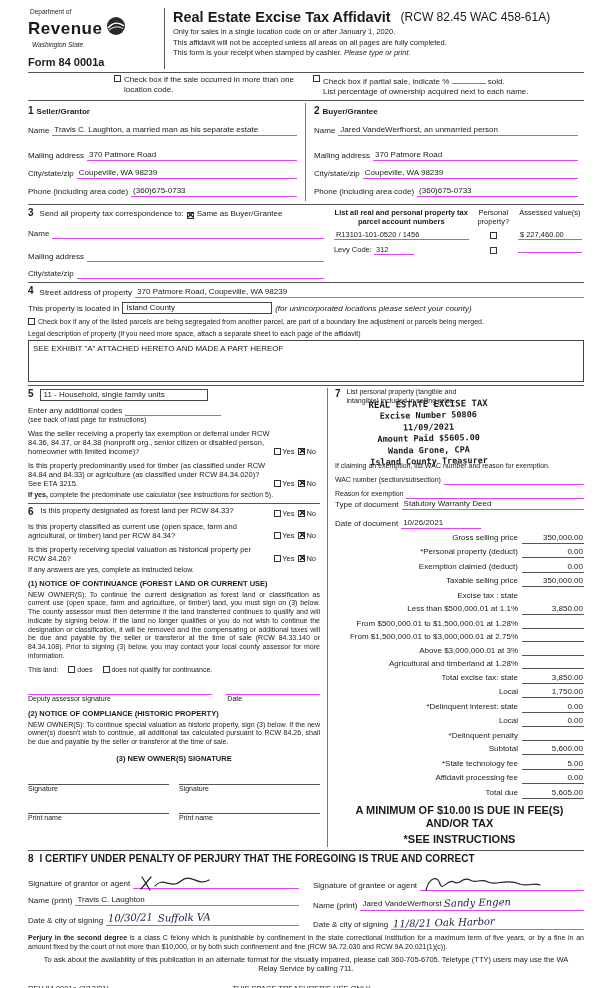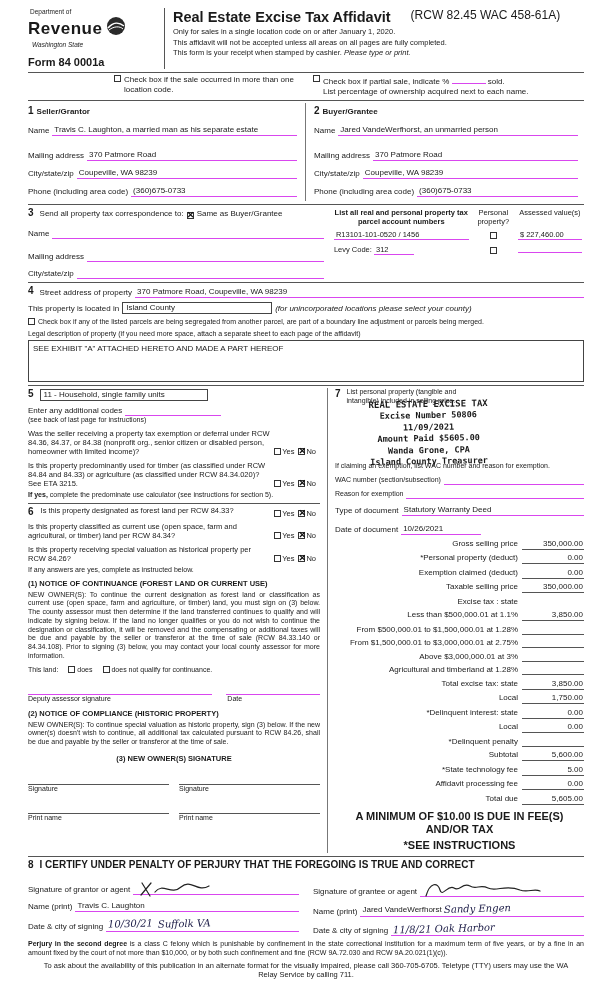--- a/index.html
+++ b/index.html
@@ -20,21 +20,21 @@
 .hand{font-family:"DejaVu Serif",serif;font-style:italic;font-size:10px;color:#20204a;white-space:nowrap;display:inline-block;transform:rotate(-1.5deg)}
 .yn{white-space:nowrap;flex:none;align-self:flex-end}
 
 .hdr{display:flex;gap:8px}
 .hdr-left{width:128px;flex:none}
 .deptof{font-size:6.5px;margin-left:2px}
 .agency{font-weight:700;font-size:17px;letter-spacing:.5px;display:flex;align-items:center;gap:4px}
 .wastate{font-size:6.5px;font-style:italic;margin-left:4px}
 .formno{font-weight:700;font-size:11px;margin-top:6px}
 .hdr-right{border-left:1px solid #555;padding-left:8px;flex:1}
-.titlerow{display:flex;align-items:flex-start;gap:20px}
+.titlerow{display:flex;align-items:center;gap:10px}
 .title{font-weight:700;font-size:14.5px}
 .rcw{font-size:12px}
 .note{font-size:7.5px;margin-top:1px}
 
 .cols2{display:flex}
 .cols2>.c{width:50%;padding:2px 6px 4px 0}
 .cols2>.c:first-child{border-right:1px solid #777;padding-right:8px}
 .cols2>.c:last-child{padding-left:8px}
 .fld{display:flex;align-items:flex-end;gap:3px;margin-top:7px}
 .sechead{display:flex;align-items:baseline}
@@ -342,21 +342,21 @@
         <div class="row" style="margin-top:5px">
             <span class="small">WAC number (section/subsection)</span>
             <span class="ul fill"></span>
           </div>
         <div class="row" style="margin-top:5px">
             <span class="small">Reason for exemption</span>
             <span class="ul fill"></span>
           </div>
       </div>
 
-      <div class="row" style="margin-top:6px">
+      <div class="row" style="">
           <span>Type of document</span>
           <span class="ul fill">Statutory Warranty Deed</span>
         </div>
       <div class="row" style="margin-top:8px">
           <span>Date of document</span>
           <span class="ul" style="min-width:80px">10/26/2021</span>
         </div>
 
       <div style="margin-top:4px">
         <div class="taxrow">

